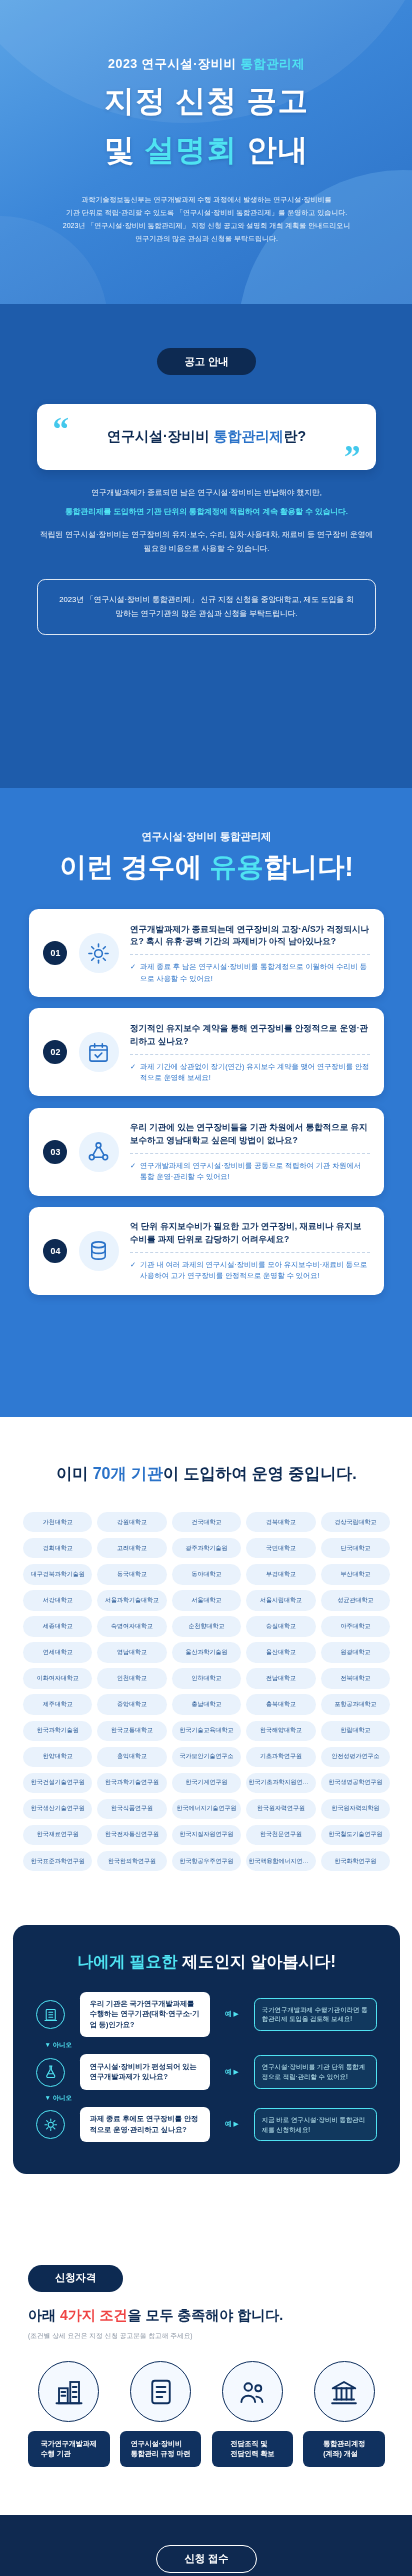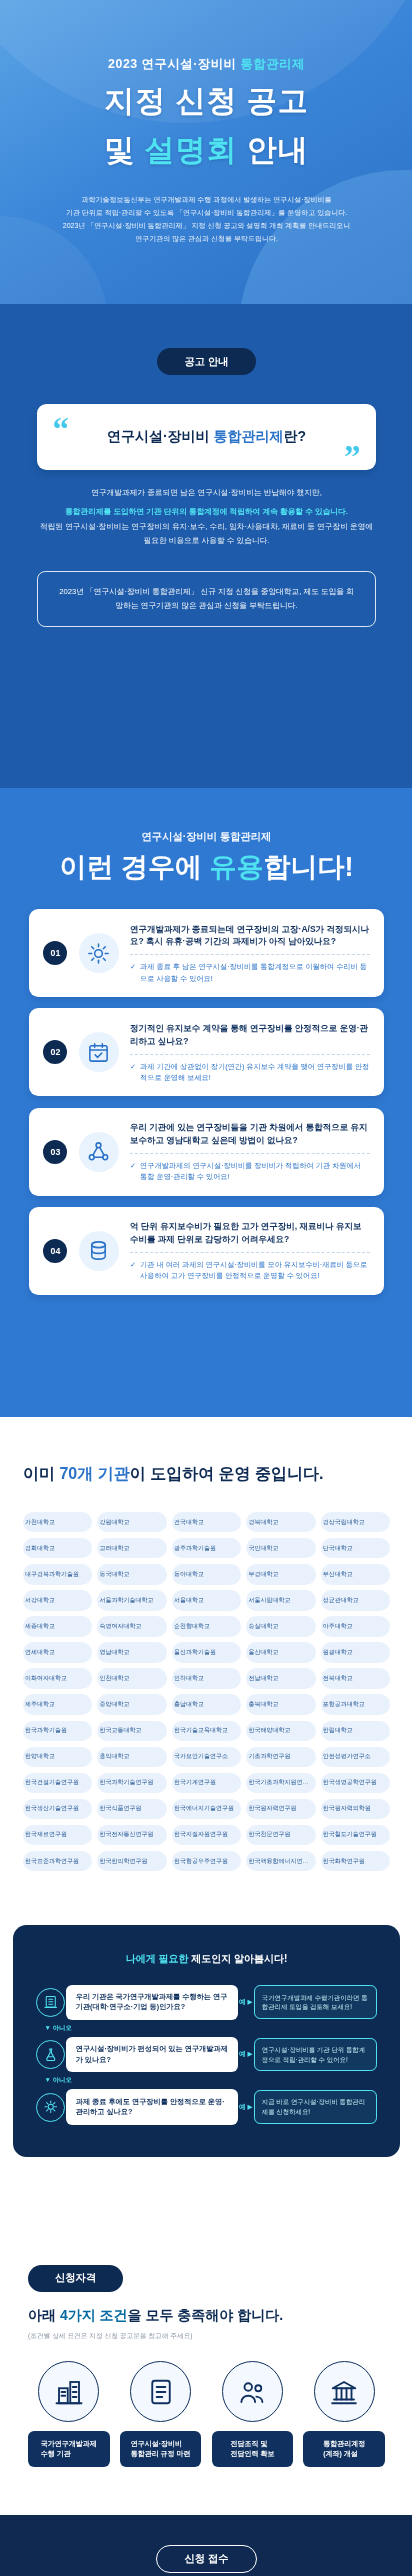--- a/index.html
+++ b/index.html
@@ -3,21 +3,21 @@
 <meta charset="utf-8">
 <title>poster</title>
 <style>
   *{margin:0;padding:0;box-sizing:border-box}
   html,body{margin:0;padding:0}
   body{background:#d9dee4;font-family:"Liberation Sans","DejaVu Sans",sans-serif}
   .page{width:413px;margin:0 auto;background:#fff}
   section{position:relative;overflow:hidden}
   .cyan{color:#4fe3f2}
   .blue{color:#2a72c8}
-  .red{color:#0369a1}
+  .red{color:#ef4444}
 
   
   .sec-header{min-height:304px;background:linear-gradient(150deg,#5ba4e6 0%,#3b86d8 45%,#2a6fc5 100%);text-align:center;color:#fff;padding-top:56px}
   .deco{position:absolute;border-radius:50%;pointer-events:none}
   .deco1{width:515px;height:515px;background:rgba(255,255,255,.07);top:-392px;left:-72px}
   .deco2{width:330px;height:330px;background:rgba(130,195,245,.28);top:170px;right:-155px}
   .deco3{width:216px;height:216px;background:rgba(255,255,255,.06);top:216px;left:-108px}
   .kicker{font-size:12.4px;font-weight:bold;letter-spacing:0.5px;position:relative}
   .sec-header h1{font-size:30px;font-weight:800;letter-spacing:1px;margin-top:8.2px;text-shadow:0 1px 3.1px rgba(0,40,90,.25);position:relative}
   .header-par{margin-top:23px;font-size:7px;line-height:1.85;color:rgba(255,255,255,.95);position:relative}
@@ -25,50 +25,50 @@
   
   .sec-notice{min-height:484px;background:#1e5cab;text-align:center;padding:44px 37px 0}
   .badge-navy{display:inline-block;background:#0d2a52;color:#fff;font-size:10.3px;font-weight:bold;padding:6.7px 27px;border-radius:515px}
   .notice-card{position:relative;background:#fff;border-radius:9.3px;margin-top:29px;padding:24px 33px;box-shadow:0 3.1px 8.2px rgba(0,30,70,.18)}
   .quote{position:absolute;font-size:33px;line-height:1;color:#43c8ec;font-family:"Liberation Serif","DejaVu Serif",serif;font-weight:bold}
   .q-open{left:15.5px;top:8.2px}
   .q-close{right:15.5px;bottom:-4.1px}
   .notice-q{font-size:14px;font-weight:800;color:#0d2a52}
   .notice-desc{margin-top:15.5px;font-size:7.7px;line-height:1.8;color:rgba(255,255,255,.95)}
   .notice-desc.hl{color:#4fe3f2;font-weight:bold;margin-top:5.2px}
-  .notice-desc.second{margin-top:1px}
+  .notice-desc.second{margin-top:9px}
   .notice-outline{margin-top:23px;border:0.8px solid rgba(255,255,255,.85);border-radius:8.2px;padding:13.4px 18.5px;font-size:7.7px;line-height:1.8;color:#fff}
 
   
   .sec-useful{min-height:629px;background:#2f79d2;padding:42px 29px 0;text-align:center}
   .useful-kicker{font-size:10.3px;color:rgba(255,255,255,.95);font-weight:bold}
   .useful-title{font-size:27px;font-weight:700;color:#fff;margin-top:5.2px}
   .useful-cards{margin-top:24px;text-align:left}
   .ucard{background:#fff;border-radius:9.3px;padding:13.4px 14.4px;display:flex;align-items:center;gap:11.3px;margin-bottom:11.3px;box-shadow:0 2.6px 7.2px rgba(0,30,80,.15)}
   .unum{flex:0 0 24px;height:24px;border-radius:50%;background:#0d2a52;color:#fff;font-weight:800;font-size:8.8px;display:flex;align-items:center;justify-content:center}
   .uicon{flex:0 0 40px;height:40px;border-radius:50%;background:#e9f3fd;display:flex;align-items:center;justify-content:center}
   .uicon svg{width:23px;height:23px}
   .utext{flex:1}
   .uq{font-size:8.5px;font-weight:800;color:#10315f;line-height:1.5}
   .udiv{border-top:0.5px dashed #c7d6e8;margin:6.2px 0}
   .ua{font-size:7.2px;color:#2a72c8;line-height:1.55;display:flex;gap:4.1px}
   .ua .chk{font-weight:800}
 
   
-  .sec-adopters{min-height:505px;background:#fff;padding:47px 23px 0}
+  .sec-adopters{min-height:505px;background:#fff;text-align:center;padding:47px 23px 0}
   .adopt-title{font-size:16px;font-weight:800;color:#0d2a52}
   .adopt-grid{margin-top:27px;display:grid;grid-template-columns:repeat(5,1fr);gap:5.7px 5.2px}
   .inst-pill{background:#e9f2fc;border-radius:515px;padding:5.7px 2.1px;font-size:6px;color:#1c4f8f;white-space:nowrap;overflow:hidden;text-overflow:ellipsis}
 
   
   .sec-checker{min-height:325px;background:#fff;padding:3.1px 13.4px 0}
   .checker-box{background:#0d2a52;border-radius:13.4px;padding:27px 23px 24px;color:#fff}
-  .checker-title{text-align:center;font-size:10px;font-weight:800}
+  .checker-title{text-align:center;font-size:16px;font-weight:800}
   .checker-rows{margin-top:18.5px}
-  .crow{display:flex;align-items:center;gap:1px}
+  .crow{display:flex;align-items:center;gap:15px}
   .cicon{flex:0 0 29px;height:29px;border-radius:50%;border:1px solid #4fe3f2;display:flex;align-items:center;justify-content:center}
   .cicon svg{width:15.5px;height:15.5px}
   .cq{flex:1;background:#fff;color:#10315f;font-weight:bold;font-size:7.2px;line-height:1.45;border-radius:6.2px;padding:7.2px 9.3px}
   .cyes{flex:0 0 auto;color:#4fe3f2;font-size:6.7px;font-weight:800}
   .cres{flex:0 0 123px;border:0.8px solid #4fe3f2;background:rgba(79,227,242,.08);color:#c9f4fb;font-size:6.4px;line-height:1.5;border-radius:6.2px;padding:6.2px 7.2px}
   .cno{color:#4fe3f2;font-size:6.4px;font-weight:bold;padding:4.1px 0 4.1px 8.2px;min-height:7.2px}
 
   
   .sec-qual{min-height:268px;background:#fff;padding:17.5px 28px 0}
   .qual-title{margin-top:15.5px;font-size:14px;font-weight:800;color:#0d2a52}
@@ -185,21 +185,21 @@
               <line x1="10.8" y1="7.7" x2="6.2" y2="15.9"></line>
               <line x1="13.2" y1="7.7" x2="17.8" y2="15.9"></line>
               <line x1="7.5" y1="18" x2="16.5" y2="18"></line>
             </svg>
         </div>
         <div class="utext">
           <div class="uq">우리 기관에 있는 연구장비들을 기관 차원에서 통합적으로 유지보수하고 영남대학교 싶은데 방법이 없나요?</div>
           <div class="udiv"></div>
           <div class="ua">
             <span class="chk">✓</span>
-            <span>연구개발과제의 연구시설·장비비를 장비비가 적립하여 기관 차원에서 통합 운영·관리할 수 있어요!</span>
+            <span>연구개발과제의 연구시설·장비비를 공동으로 적립하여 기관 차원에서 통합 운영·관리할 수 있어요!</span>
           </div>
         </div>
       </div>
 
       <div class="ucard">
         <div class="unum">04</div>
         <div class="uicon">
           <svg viewBox="0 0 24 24" fill="none" stroke="#2a72c8" stroke-width="1.6" stroke-linecap="round">
               <ellipse cx="12" cy="6" rx="7" ry="3"></ellipse>
               <path d="M5 6v6c0 1.7 3.1 3 7 3s7-1.3 7-3V6"></path>

